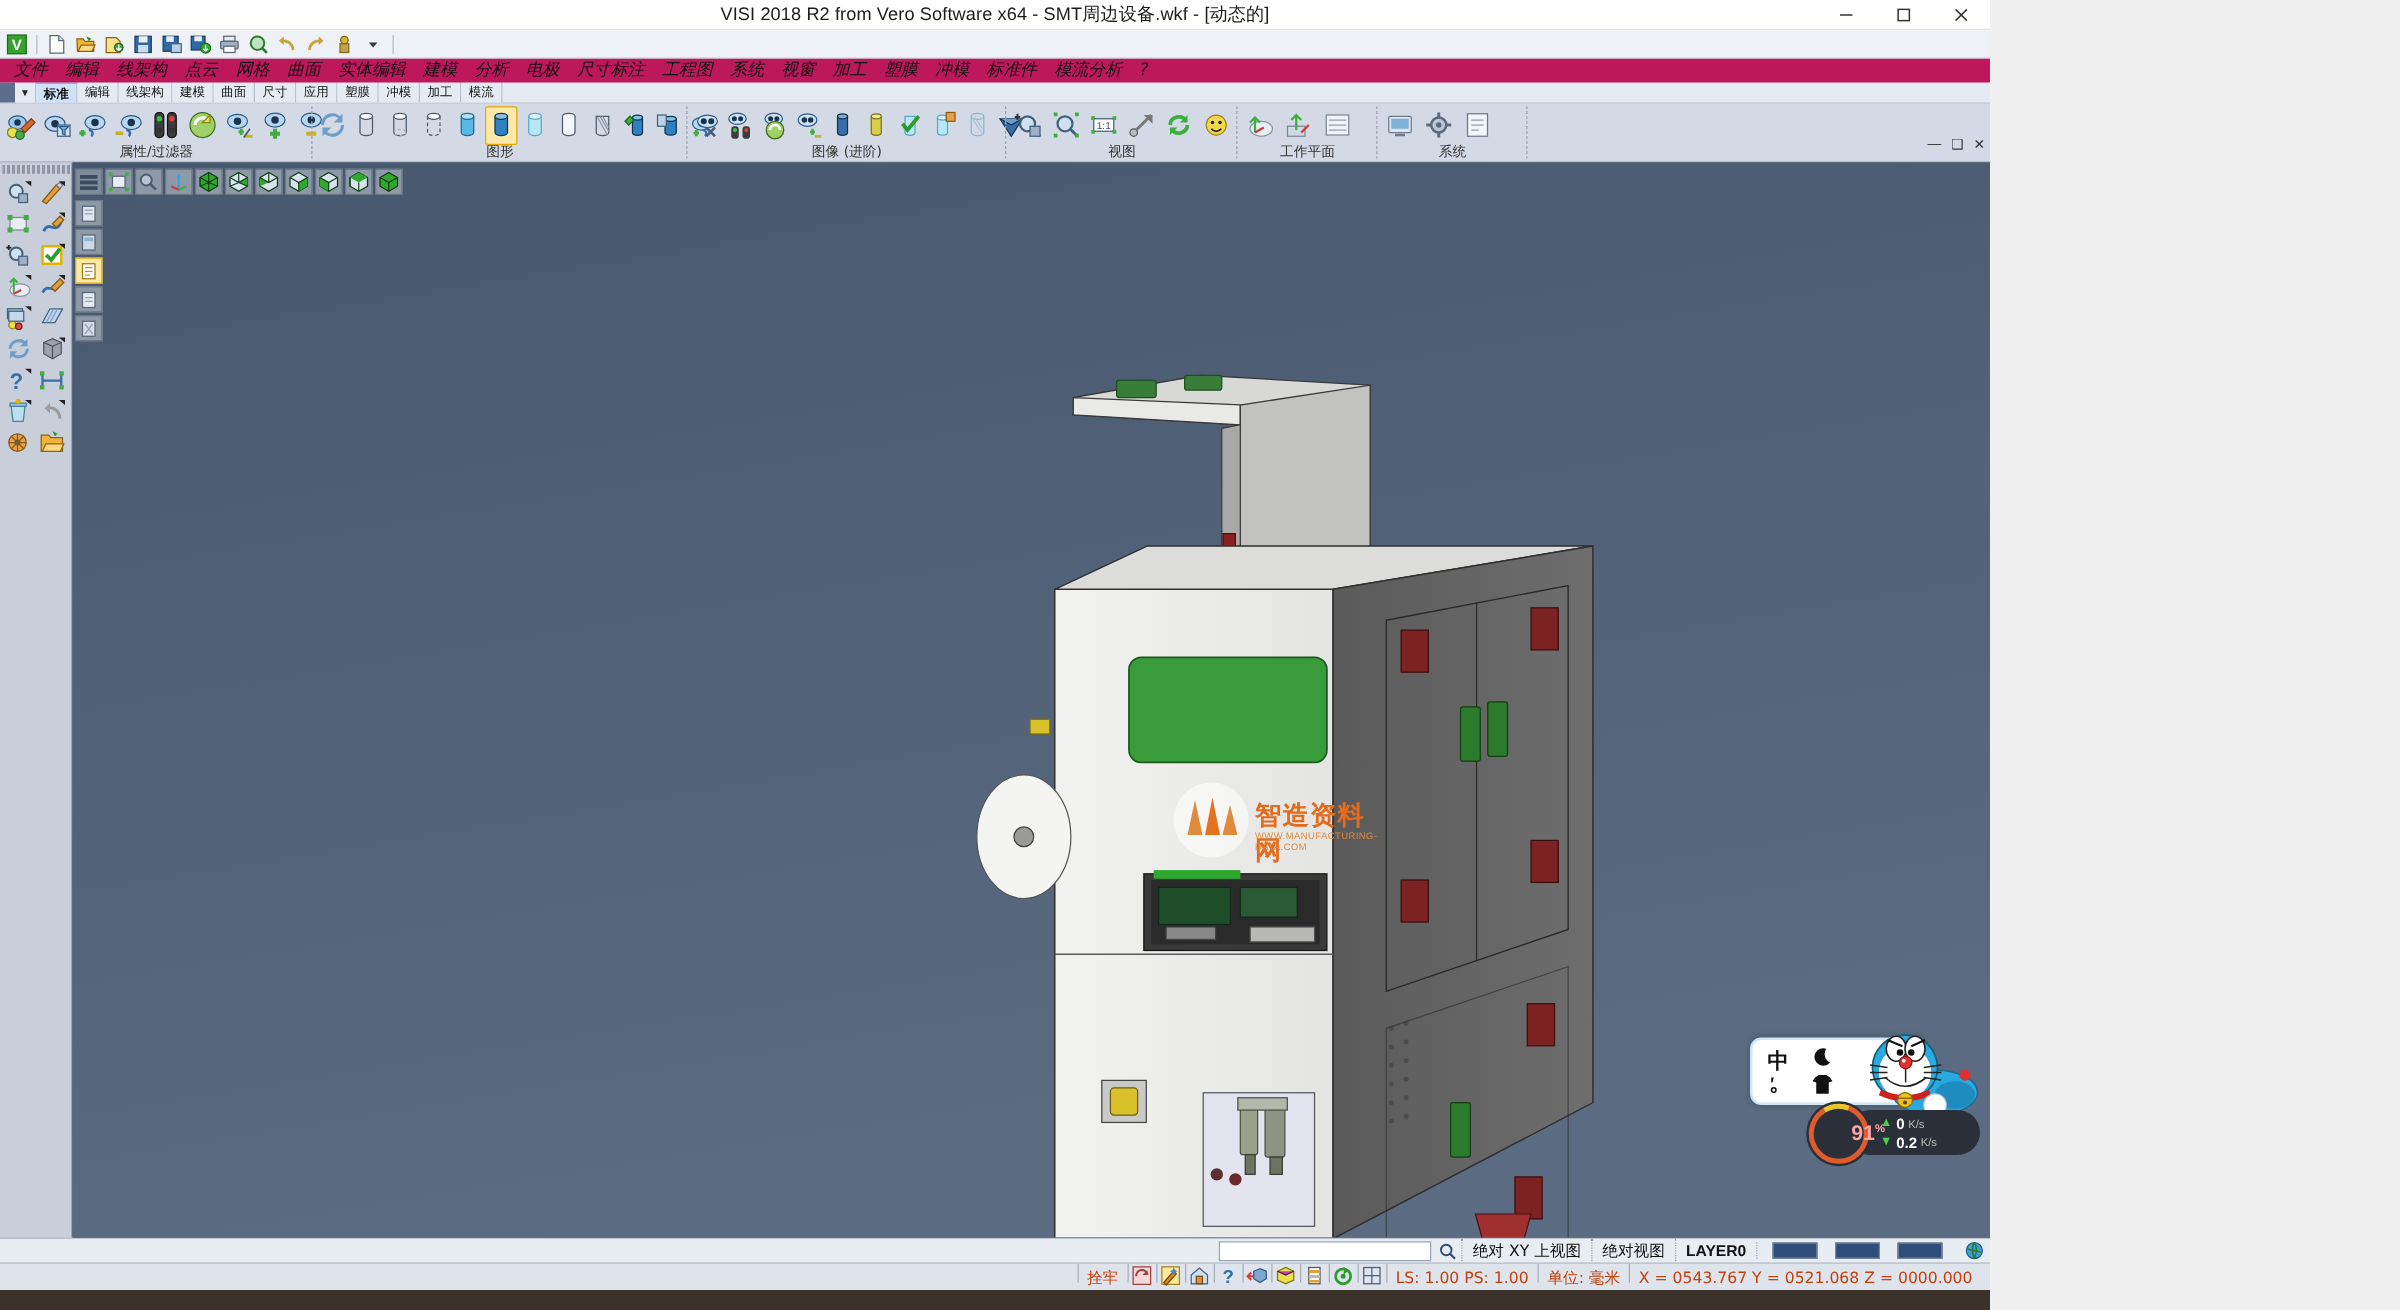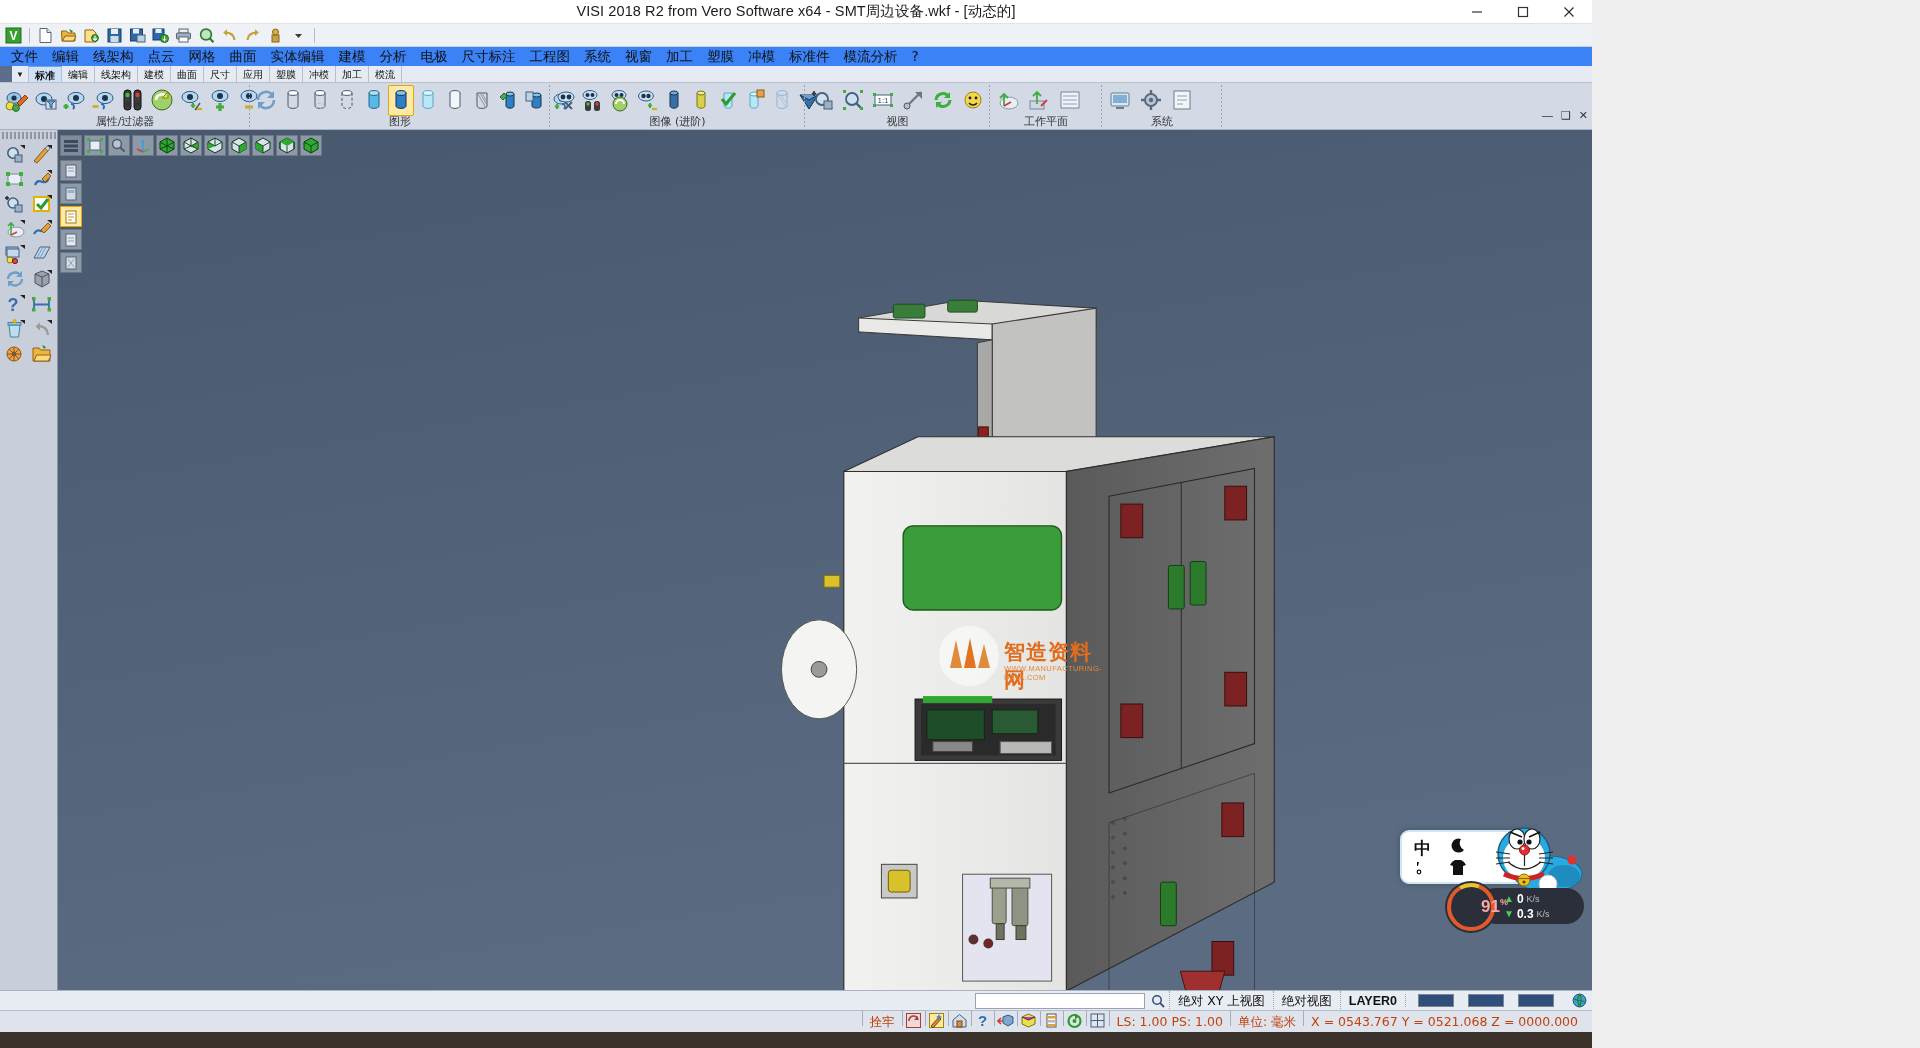--- a/index.html
+++ b/index.html
@@ -33,22 +33,22 @@
   
   .qat {
     height:23px; background:#eef1f6; display:flex; align-items:center;
     padding-left:3px; gap:2px; flex:0 0 23px; border-bottom:1px solid #c9cfdb;
   }
   .qat .ic { width:21px; height:21px; display:flex; align-items:center; justify-content:center; }
   .qat .sep { width:1px; height:15px; background:#b4bac6; margin:0 3px; }
 
   
   .menubar {
-    height:19px; background:#3b82f6; display:flex; align-items:center;
-    padding-left:4px; flex:0 0 19px; position:relative;
+    height:19px; background:#be185d; display:flex; align-items:center;
+    padding-left:4px; flex:0 0 19px; position:relative;font-style:italic;
   }
   .menubar .mi {
     padding:0 7px; font-size:13.5px; color:#111; line-height:19px; white-space:nowrap;
     font-family:"DejaVu Sans","Liberation Sans",sans-serif;
   }
 
   
   .tabstrip {
     height:17px; background:#e6eaf2; display:flex; align-items:stretch; flex:0 0 17px;
     border-bottom:1px solid #b9c0cd; padding-left:0;
@@ -1262,21 +1262,21 @@
     </div>
 
     <div class="netpill">
       <div class="row">
         <span style="color:#4ad04a;font-size:10px">▲</span>
         <b>0</b>
         <span style="font-size:9px;color:#bbb">K/s</span>
       </div>
       <div class="row">
         <span style="color:#4ad04a;font-size:10px">▼</span>
-        <b>0.3</b>
+        <b>0.2</b>
         <span style="font-size:9px;color:#bbb">K/s</span>
       </div>
     </div>
 
     <div class="cpuring">
       <svg class="ringsvg" width="52" height="52" viewBox="0 0 52 52">
         <circle cx="26" cy="26" r="22" fill="none" stroke="#3c4250" stroke-width="4"></circle>
         <circle cx="26" cy="26" r="22" fill="none" stroke="#e05a2a" stroke-width="4" stroke-dasharray="126 138" stroke-dashoffset="0" transform="rotate(-90 26 26)"></circle>
         <circle cx="26" cy="26" r="22" fill="none" stroke="#e8c62a" stroke-width="4" stroke-dasharray="20 118" stroke-dashoffset="-126" transform="rotate(-90 26 26)"></circle>
       </svg>

